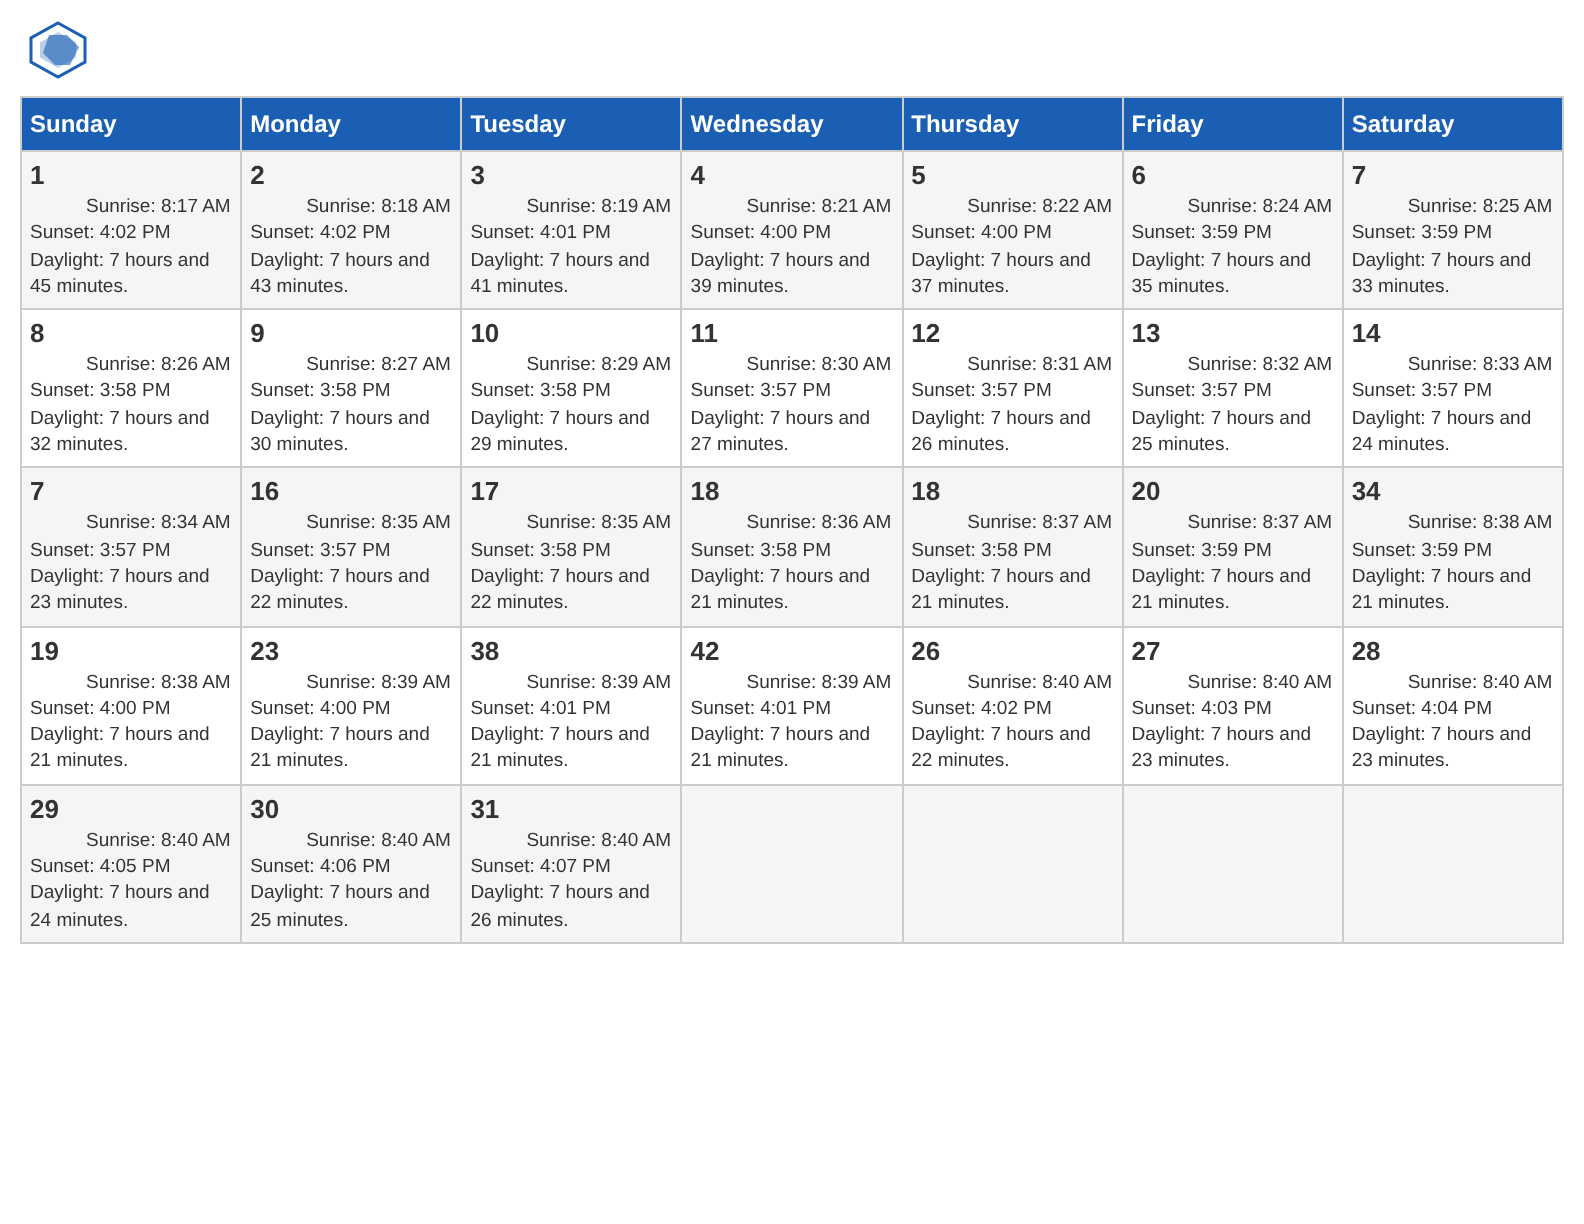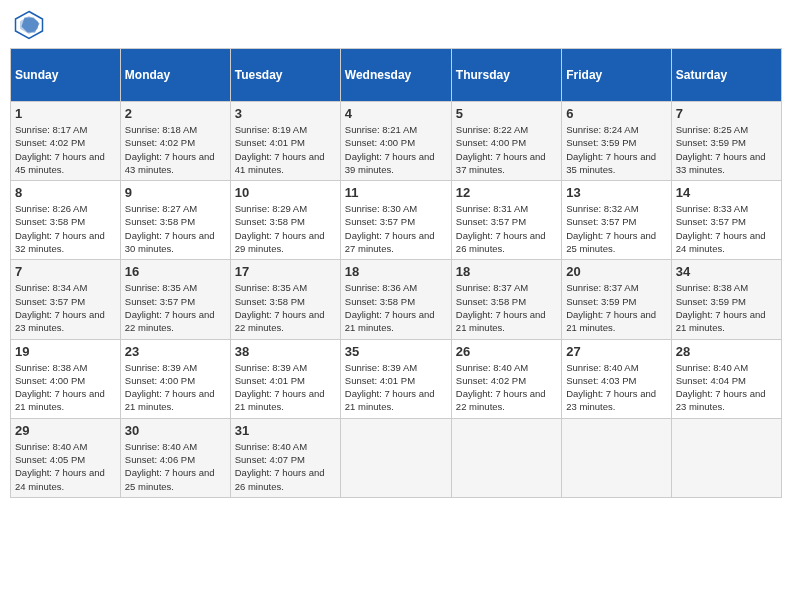--- a/index.html
+++ b/index.html
@@ -48,21 +48,21 @@
       color: #555;
     }
     table {
       width: 100%;
       border-collapse: collapse;
       font-size: 10px;
     }
     thead tr th {
       background-color: #1a5fb4;
       color: #fff;
-      padding: 19px 4px;
+      padding: 6px 4px;
       text-align: left;
       font-size: 12px;
       font-weight: bold;
       border: 1px solid #ccc;
     }
     tbody tr td {
       border: 1px solid #ccc;
       padding: 4px;
       vertical-align: top;
       width: 113px;
@@ -79,20 +79,21 @@
       font-size: 13px;
       font-weight: bold;
       color: #333;
       display: block;
       margin-bottom: 2px;
     }
     .day-info {
       font-size: 9.5px;
       color: #333;
       line-height: 1.4;
+      margin-left: 28px;
     }
     td.empty {
       background: #f9f9f9;
     }
   </style>
 </head>
 <body>
 
 <div class="header">
   <div class="logo">
@@ -173,21 +174,21 @@
         <td><span class="day-num">34</span>
 <span class="day-info">Sunrise: 8:38 AM<br>Sunset: 3:59 PM<br>Daylight: 7 hours and 21 minutes.</span></td>
       </tr>
       <tr>
         <td><span class="day-num">19</span>
 <span class="day-info">Sunrise: 8:38 AM<br>Sunset: 4:00 PM<br>Daylight: 7 hours and 21 minutes.</span></td>
         <td><span class="day-num">23</span>
 <span class="day-info">Sunrise: 8:39 AM<br>Sunset: 4:00 PM<br>Daylight: 7 hours and 21 minutes.</span></td>
         <td><span class="day-num">38</span>
 <span class="day-info">Sunrise: 8:39 AM<br>Sunset: 4:01 PM<br>Daylight: 7 hours and 21 minutes.</span></td>
-        <td><span class="day-num">35</span>
+        <td><span class="day-num">42</span>
 <span class="day-info">Sunrise: 8:39 AM<br>Sunset: 4:01 PM<br>Daylight: 7 hours and 21 minutes.</span></td>
         <td><span class="day-num">26</span>
 <span class="day-info">Sunrise: 8:40 AM<br>Sunset: 4:02 PM<br>Daylight: 7 hours and 22 minutes.</span></td>
         <td><span class="day-num">27</span>
 <span class="day-info">Sunrise: 8:40 AM<br>Sunset: 4:03 PM<br>Daylight: 7 hours and 23 minutes.</span></td>
         <td><span class="day-num">28</span>
 <span class="day-info">Sunrise: 8:40 AM<br>Sunset: 4:04 PM<br>Daylight: 7 hours and 23 minutes.</span></td>
       </tr>
       <tr>
         <td><span class="day-num">29</span>

